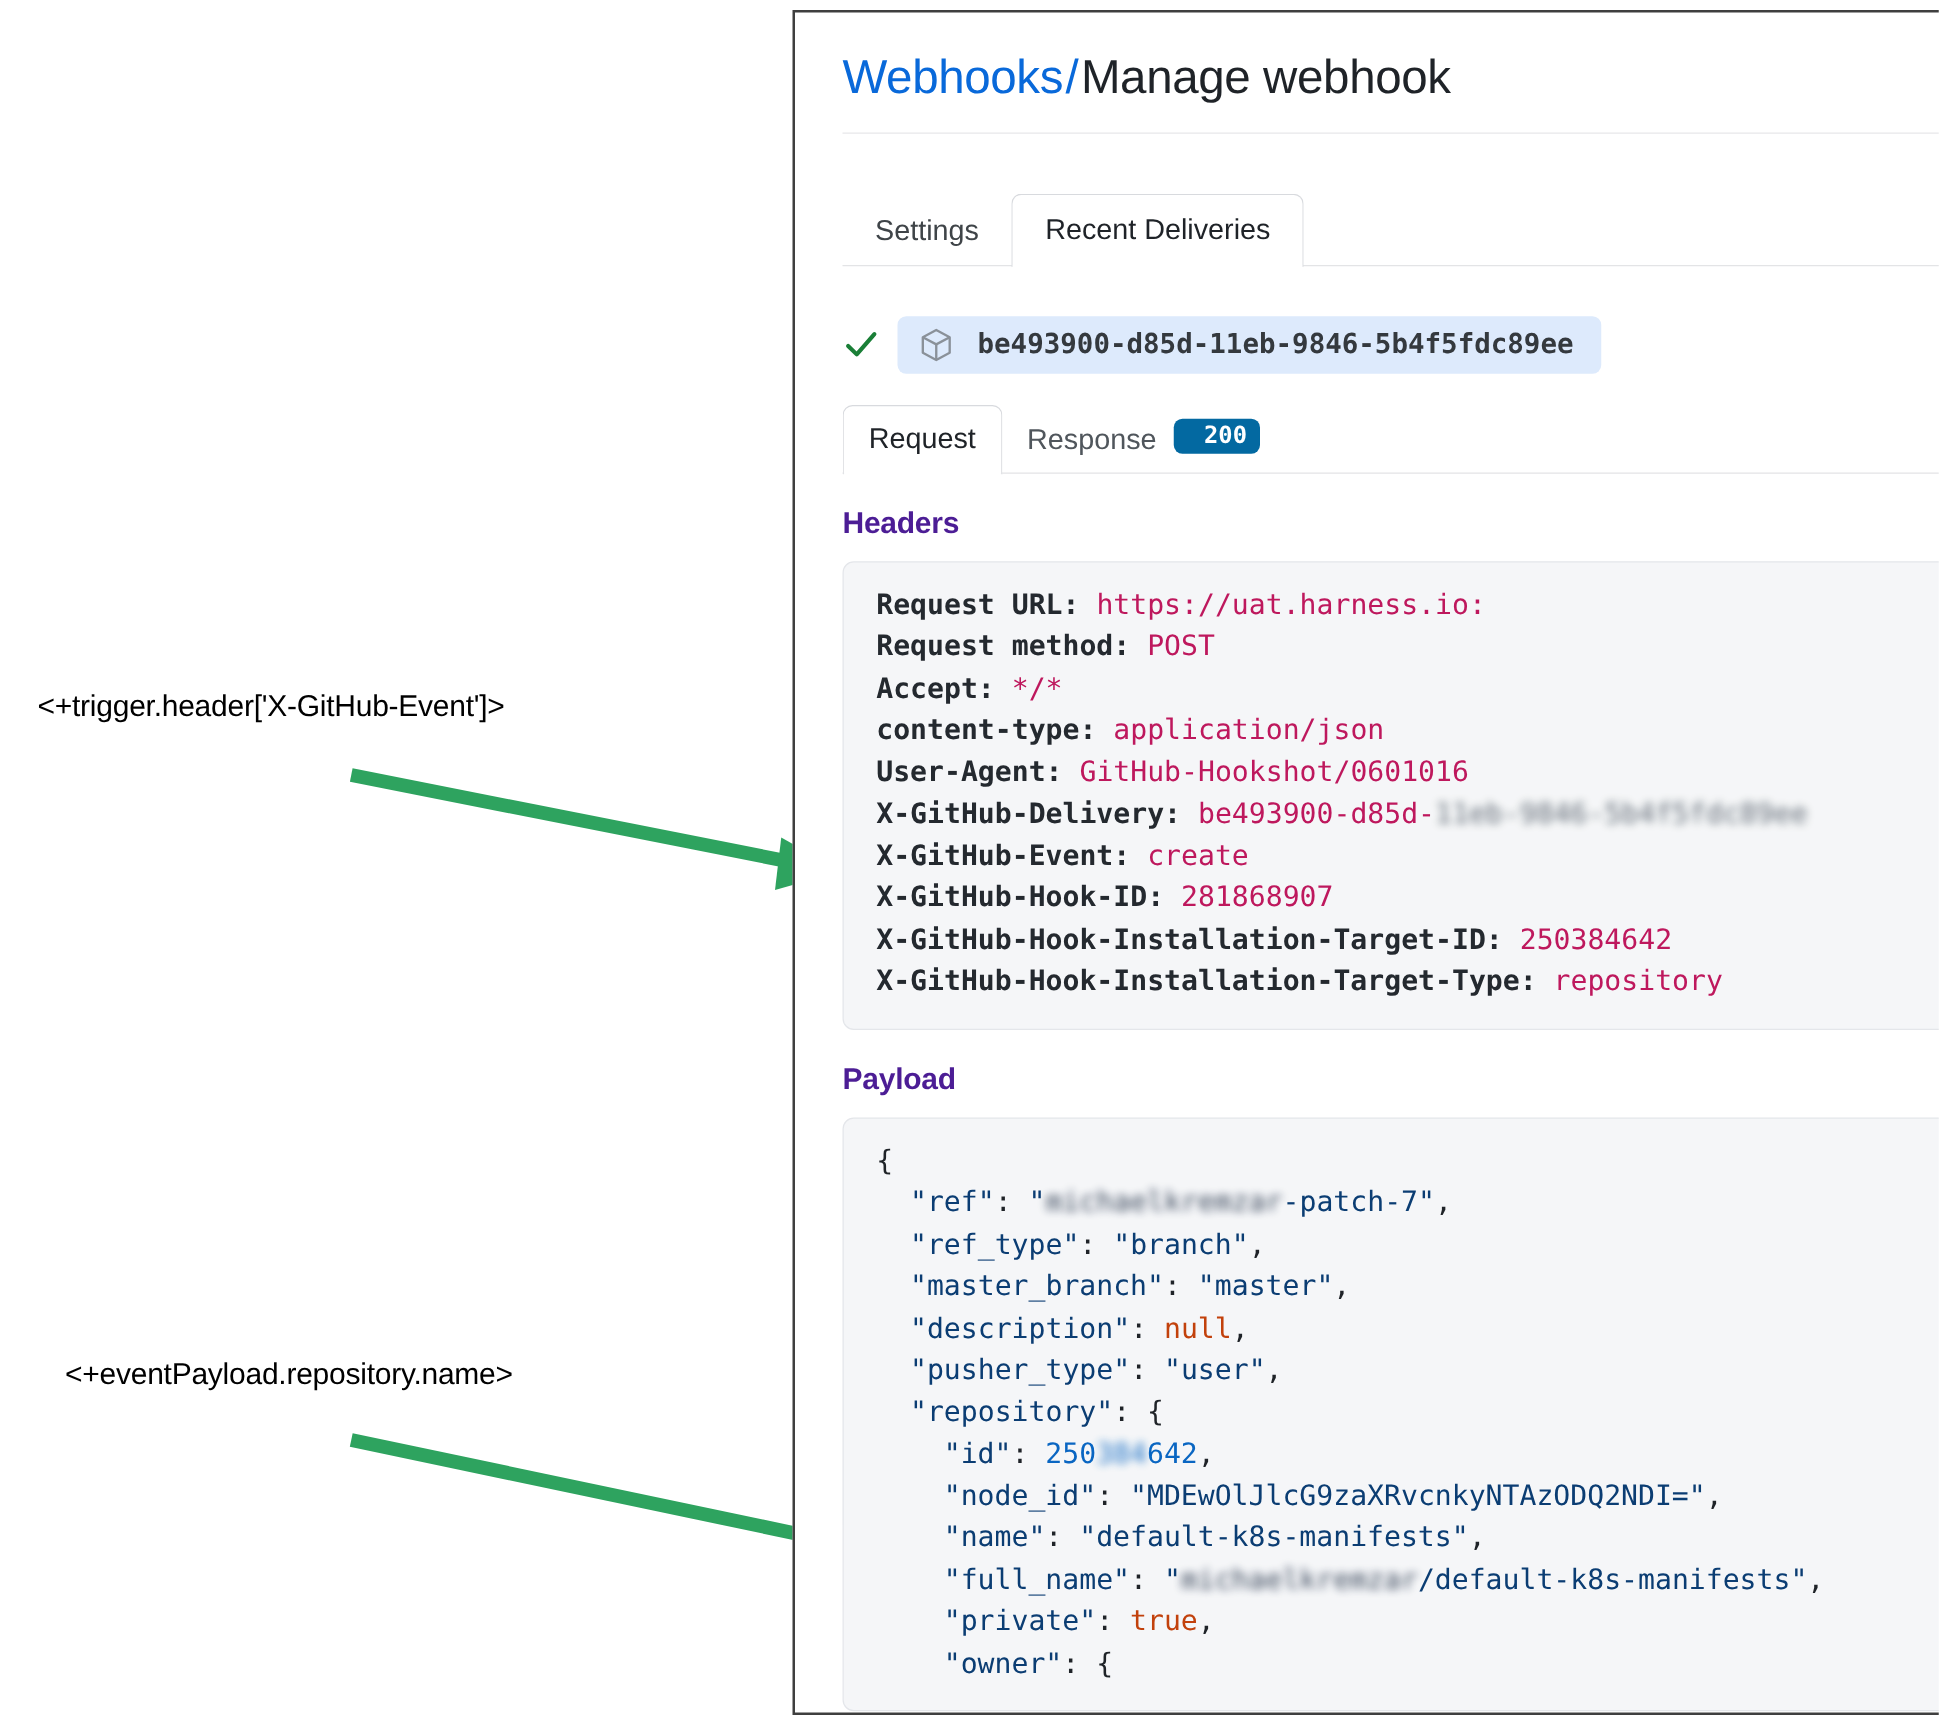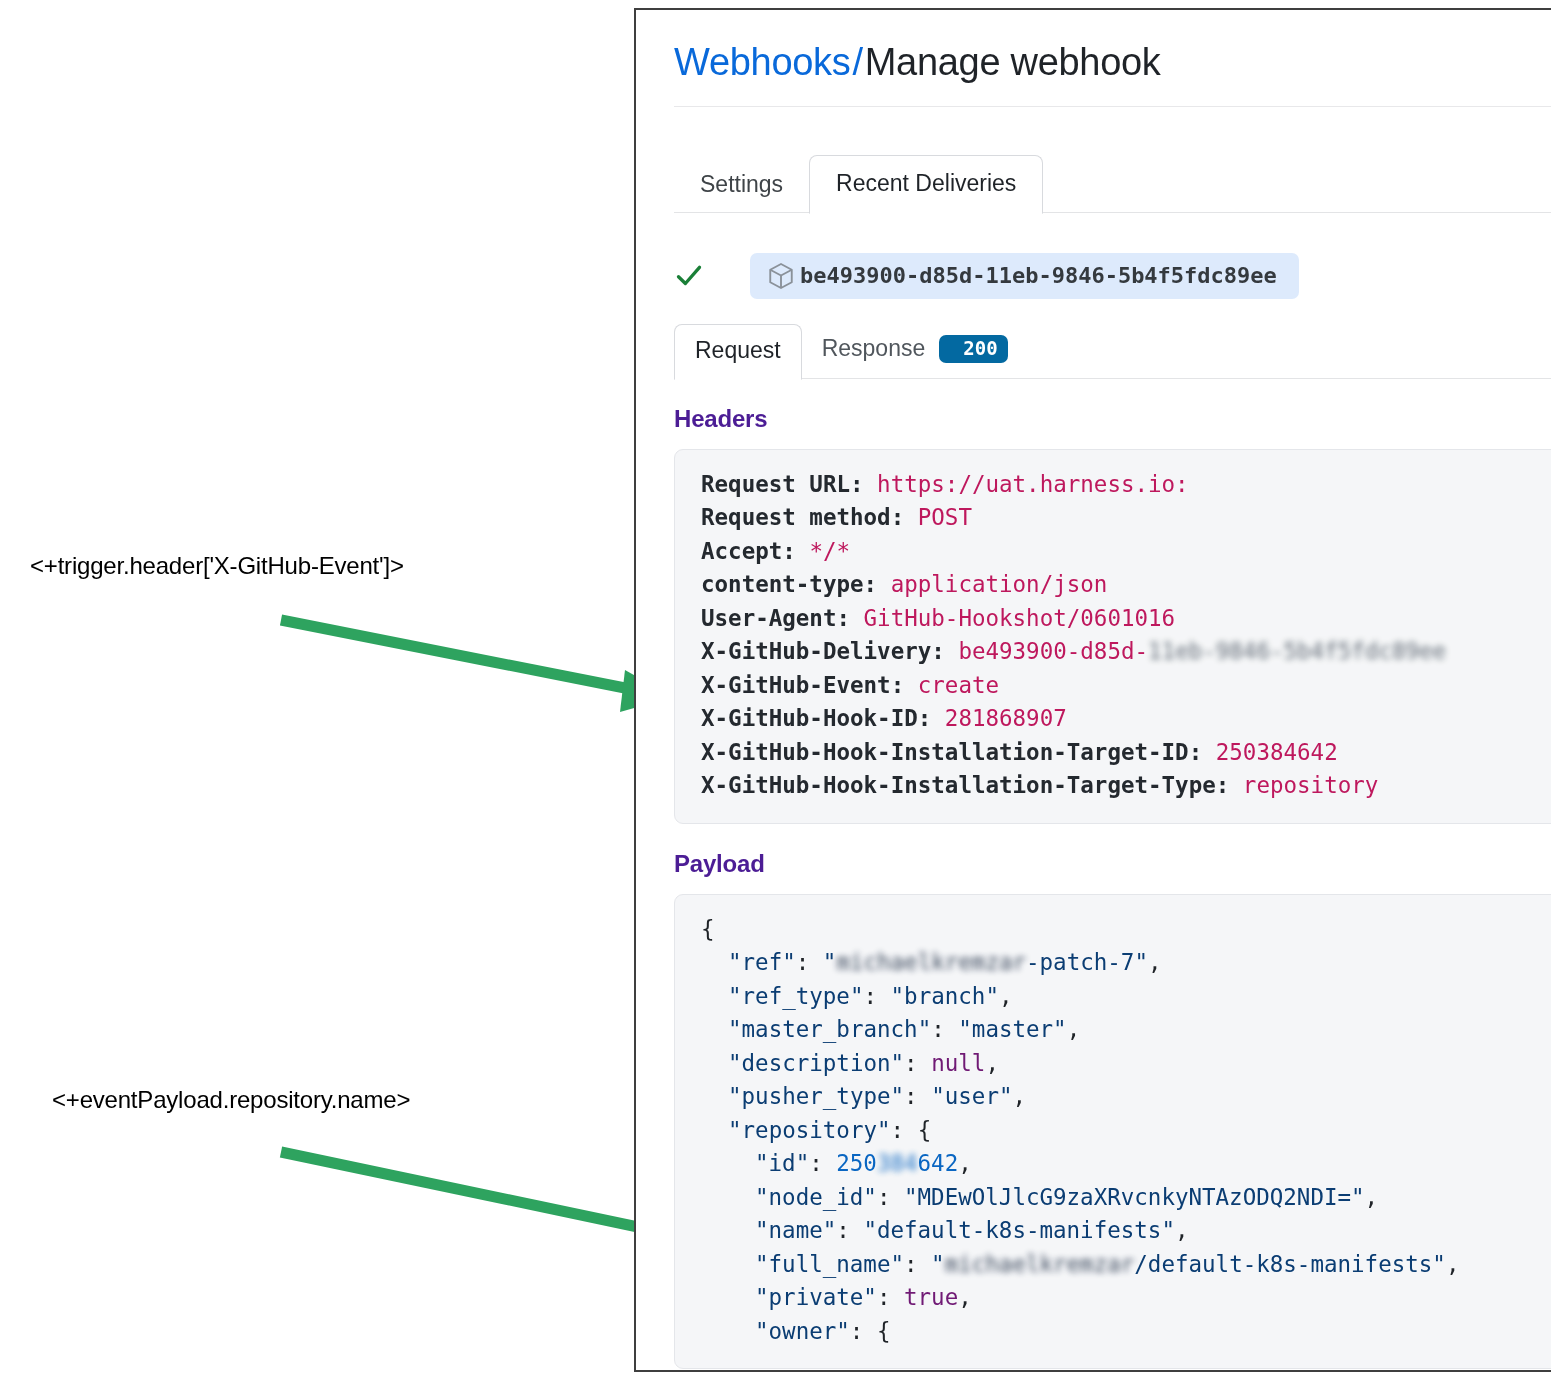--- a/index.html
+++ b/index.html
@@ -124,25 +124,24 @@
   }
   .check-icon {
     width: 30px;
     height: 30px;
     flex: 0 0 auto;
     display: block;
   }
   .delivery-pill {
     display: inline-flex;
     align-items: center;
-    gap: 4px;
+    gap: 18px;
     background: #ddeafc;
     border-radius: 7px;
     padding: 8px 22px 8px 16px;
-    margin-left: 32px;
   }
   .cube-icon { width: 30px; height: 30px; display: block; flex: 0 0 auto; }
   .delivery-id {
     font-family: "DejaVu Sans Mono", "Liberation Mono", monospace;
     font-size: 22px;
     font-weight: 700;
     color: #34393e;
     letter-spacing: 0px;
     white-space: nowrap;
   }
@@ -166,21 +165,21 @@
     z-index: 0;
   }
   .sub-tab {
     font-size: 23px;
     color: #50565c;
     padding: 14px 20px 16px 20px;
     box-sizing: border-box;
     position: relative;
     z-index: 1;
     display: flex;
-    align-items: center;
+    align-items: flex-end;
     gap: 14px;
     white-space: nowrap;
     line-height: 1;
   }
   .sub-tab.active {
     background: #ffffff;
     border: 1px solid #d8dade;
     border-bottom: 1px solid #ffffff;
     border-radius: 8px 8px 0 0;
     color: #1f2328;
@@ -225,21 +224,21 @@
   #headers-block { width: 896px; }
   #payload-block { width: 896px; }
 
   .code-line { white-space: nowrap; }
   .hdr-key { font-weight: 700; color: #24292f; }
   .hdr-val { font-weight: 400; color: #be185d; }
 
   .json-key   { color: #0b3d73; }
   .json-str   { color: #0b3d73; }
   .json-punct { color: #1f2328; }
-  .json-lit   { color: #701a75; }
+  .json-lit   { color: #c2410c; }
   .json-num   { color: #0a66c2; }
 
   .indent1 { display: inline-block; width: 27px; }
   .indent2 { display: inline-block; width: 54px; }
 
   
   .redacted {
     filter: blur(3.2px);
     -webkit-filter: blur(3.2px);
     opacity: 0.92;

